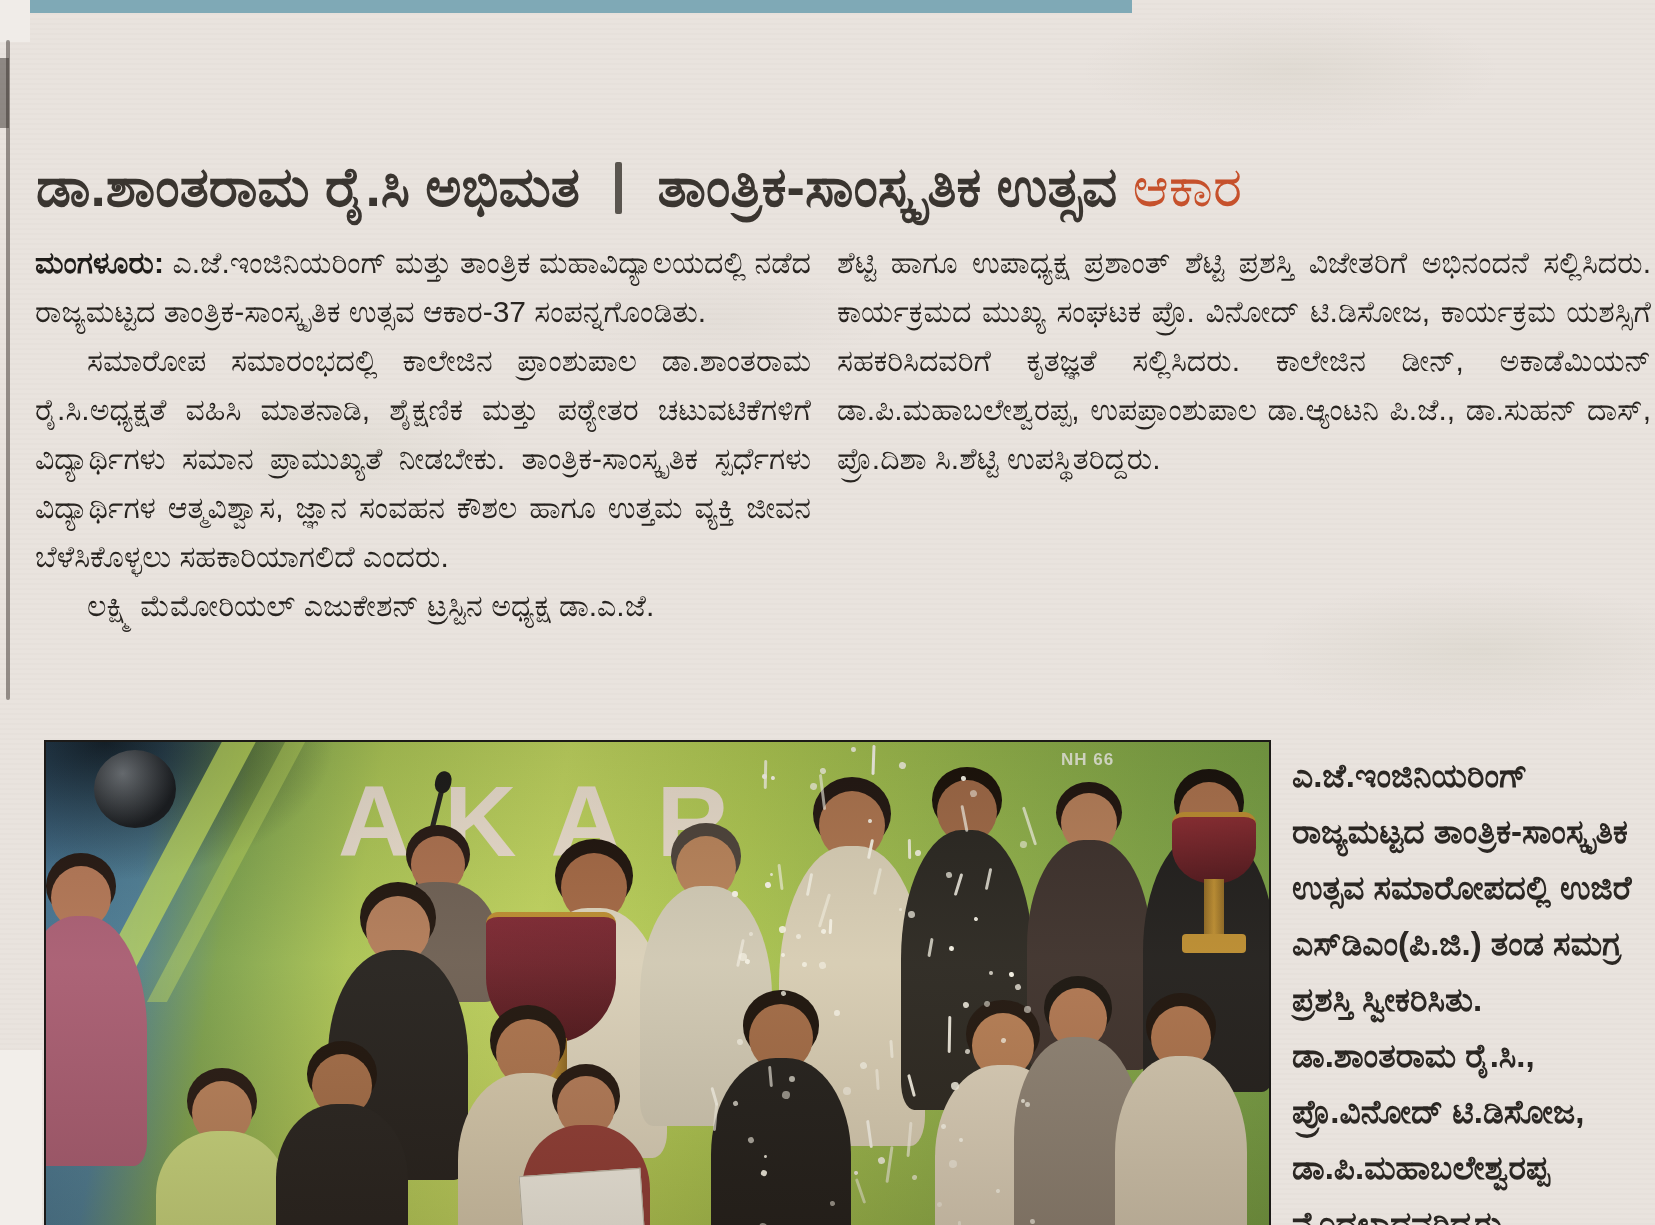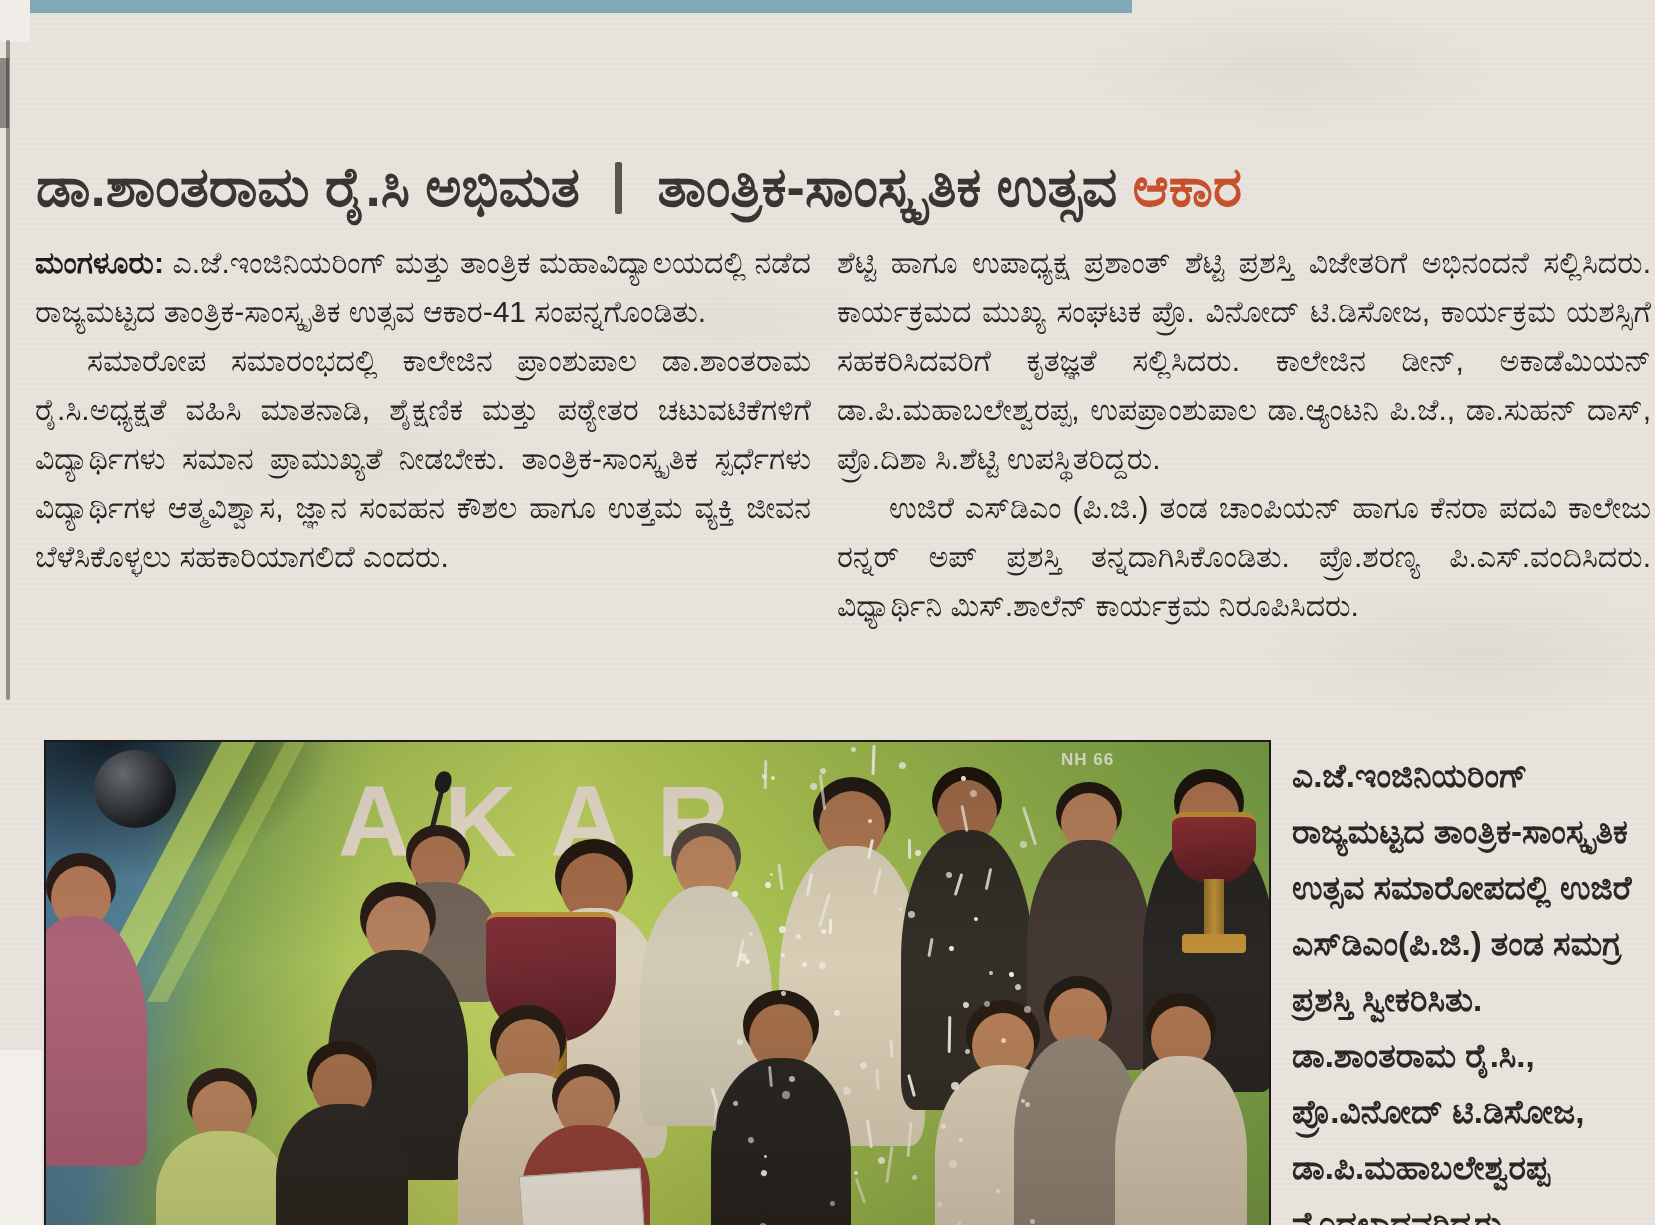--- a/index.html
+++ b/index.html
@@ -19,21 +19,21 @@
   .scan-mark{position:absolute;left:0px;top:58px;width:9px;height:70px;background:#332e29;opacity:.5;}
   .margin-white{position:absolute;left:0;top:1050px;width:42px;height:175px;background:#f2eeea;}
 
   .headline{position:absolute;left:34px;top:14px;width:1590px;margin:0;
     font-size:98px;line-height:122px;font-weight:bold;color:#36322d;
     letter-spacing:1px;white-space:nowrap;}
   .subhead{position:absolute;left:36px;top:146px;width:1600px;
     font-size:55px;line-height:82px;font-weight:bold;color:#3a3530;white-space:nowrap;}
   .subhead .sep{display:inline-block;width:7px;height:52px;background:#5a554f;
     margin:0 20px;vertical-align:-8px;border-radius:2px;}
-  .subhead .accent{font-weight:bold;}
+  .subhead .accent{font-weight:normal;}
 
   .cols{position:absolute;left:35px;top:238px;width:1616px;display:flex;gap:26px;}
   .col{font-size:30px;line-height:49px;text-align:justify;color:#282420;}
   .col p{margin:0;}
   .col p.ind{text-indent:52px;}
   .col1{width:776px;flex:0 0 776px;}
   .col2{flex:1;}
   .dateline{font-weight:bold;color:#1f1c19;}
 
   
@@ -83,26 +83,26 @@
 
   <div class="subhead">
     <span>ಡಾ.ಶಾಂತರಾಮ ರೈ.ಸಿ ಅಭಿಮತ</span>
     <span class="sep"></span>
     <span>ತಾಂತ್ರಿಕ-ಸಾಂಸ್ಕೃತಿಕ ಉತ್ಸವ </span>
     <span class="accent" style="color: rgb(198, 81, 44);">ಆಕಾರ</span>
   </div>
 
   <div class="cols">
     <div class="col col1">
-      <p><span class="dateline">ಮಂಗಳೂರು:</span> <span>ಎ.ಜೆ.ಇಂಜಿನಿಯರಿಂಗ್ ಮತ್ತು ತಾಂತ್ರಿಕ ಮಹಾವಿದ್ಯಾಲಯದಲ್ಲಿ ನಡೆದ ರಾಜ್ಯಮಟ್ಟದ ತಾಂತ್ರಿಕ-ಸಾಂಸ್ಕೃತಿಕ ಉತ್ಸವ ಆಕಾರ-41 ಸಂಪನ್ನಗೊಂಡಿತು.</span></p>
+      <p><span class="dateline">ಮಂಗಳೂರು:</span> <span>ಎ.ಜೆ.ಇಂಜಿನಿಯರಿಂಗ್ ಮತ್ತು ತಾಂತ್ರಿಕ ಮಹಾವಿದ್ಯಾಲಯದಲ್ಲಿ ನಡೆದ ರಾಜ್ಯಮಟ್ಟದ ತಾಂತ್ರಿಕ-ಸಾಂಸ್ಕೃತಿಕ ಉತ್ಸವ ಆಕಾರ-37 ಸಂಪನ್ನಗೊಂಡಿತು.</span></p>
       <p class="ind">ಸಮಾರೋಪ ಸಮಾರಂಭದಲ್ಲಿ ಕಾಲೇಜಿನ ಪ್ರಾಂಶುಪಾಲ ಡಾ.ಶಾಂತರಾಮ ರೈ.ಸಿ.ಅಧ್ಯಕ್ಷತೆ ವಹಿಸಿ ಮಾತನಾಡಿ, ಶೈಕ್ಷಣಿಕ ಮತ್ತು ಪಠ್ಯೇತರ ಚಟುವಟಿಕೆಗಳಿಗೆ ವಿದ್ಯಾರ್ಥಿಗಳು ಸಮಾನ ಪ್ರಾಮುಖ್ಯತೆ ನೀಡಬೇಕು. ತಾಂತ್ರಿಕ-ಸಾಂಸ್ಕೃತಿಕ ಸ್ಪರ್ಧೆಗಳು ವಿದ್ಯಾರ್ಥಿಗಳ ಆತ್ಮವಿಶ್ವಾಸ, ಜ್ಞಾನ ಸಂವಹನ ಕೌಶಲ ಹಾಗೂ ಉತ್ತಮ ವ್ಯಕ್ತಿ ಜೀವನ ಬೆಳೆಸಿಕೊಳ್ಳಲು ಸಹಕಾರಿಯಾಗಲಿದೆ ಎಂದರು.</p>
+      <p class="ind">ಲಕ್ಷ್ಮಿ ಮೆಮೋರಿಯಲ್ ಎಜುಕೇಶನ್ ಟ್ರಸ್ಟಿನ ಅಧ್ಯಕ್ಷ ಡಾ.ಎ.ಜೆ.</p>
     </div>
     <div class="col col2">
       <p>ಶೆಟ್ಟಿ ಹಾಗೂ ಉಪಾಧ್ಯಕ್ಷ ಪ್ರಶಾಂತ್ ಶೆಟ್ಟಿ ಪ್ರಶಸ್ತಿ ವಿಜೇತರಿಗೆ ಅಭಿನಂದನೆ ಸಲ್ಲಿಸಿದರು. ಕಾರ್ಯಕ್ರಮದ ಮುಖ್ಯ ಸಂಘಟಕ ಪ್ರೊ. ವಿನೋದ್ ಟಿ.ಡಿಸೋಜ, ಕಾರ್ಯಕ್ರಮ ಯಶಸ್ಸಿಗೆ ಸಹಕರಿಸಿದವರಿಗೆ ಕೃತಜ್ಞತೆ ಸಲ್ಲಿಸಿದರು. ಕಾಲೇಜಿನ ಡೀನ್, ಅಕಾಡೆಮಿಯನ್ ಡಾ.ಪಿ.ಮಹಾಬಲೇಶ್ವರಪ್ಪ, ಉಪಪ್ರಾಂಶುಪಾಲ ಡಾ.ಆ್ಯಂಟನಿ ಪಿ.ಜೆ., ಡಾ.ಸುಹನ್ ದಾಸ್, ಪ್ರೊ.ದಿಶಾ ಸಿ.ಶೆಟ್ಟಿ ಉಪಸ್ಥಿತರಿದ್ದರು.</p>
-      <p class="ind">ಉಜಿರೆ ಎಸ್‌ಡಿಎಂ (ಪಿ.ಜಿ.) ತಂಡ ಚಾಂಪಿಯನ್ ಹಾಗೂ ಕೆನರಾ ಪದವಿ ಕಾಲೇಜು ರನ್ನರ್ ಅಪ್ ಪ್ರಶಸ್ತಿ ತನ್ನದಾಗಿಸಿಕೊಂಡಿತು. ಪ್ರೊ.ಶರಣ್ಯ ಪಿ.ಎಸ್.ವಂದಿಸಿದರು. ವಿಧ್ಯಾರ್ಥಿನಿ ಮಿಸ್.ಶಾಲೆನ್ ಕಾರ್ಯಕ್ರಮ ನಿರೂಪಿಸಿದರು.</p>
     </div>
   </div>
 
   <div class="photo">
     <div class="photo-darkcorner"></div>
     <div class="discoball"></div>
     <div class="stripe s1"></div>
     <div class="stripe s2"></div>
     <div class="banner-word">AKAR</div>
     <div class="banner-small">NH 66</div>

